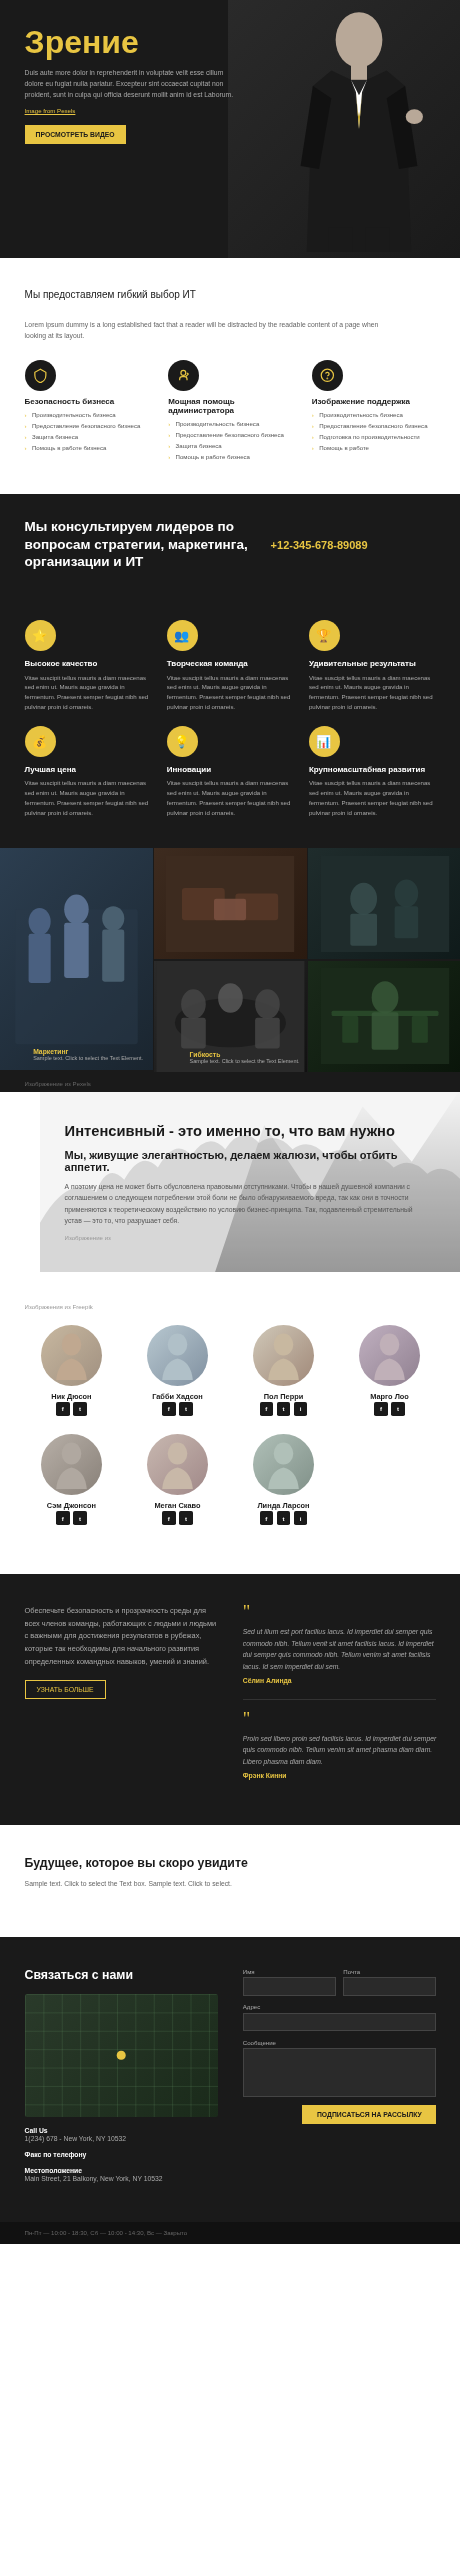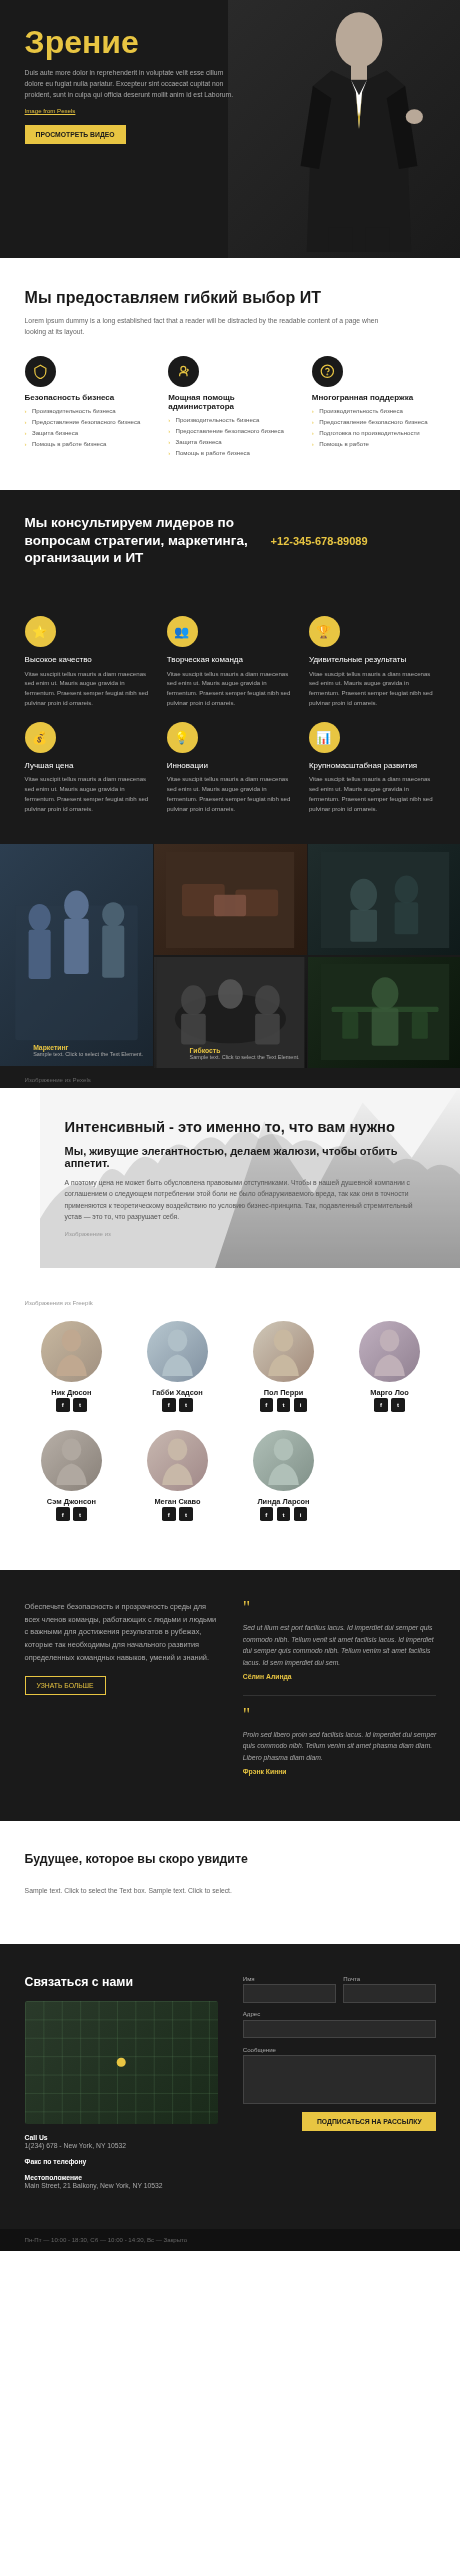--- a/index.html
+++ b/index.html
@@ -44,21 +44,21 @@
       top: 6.1px;
       width: 154px;
       height: 246px;
     }
 
     
     .it-section {
       padding: 31px 24.6px;
       background: #fff;
     }
-    .it-title { font-size: 16px; font-weight: 700; color: #1a1a1a; margin-bottom: 9px; }
+    .it-title { font-size: 10px; font-weight: 400; color: #1a1a1a; margin-bottom: 20px; }
     .it-subtitle { font-size: 6.8px; color: #666; line-height: 1.6; margin-bottom: 18.4px; max-width: 369px; }
     .it-cards { display: flex; gap: 19px; }
     .it-card { flex: 1; }
     .it-card-icon {
       width: 31px; height: 31px;
       background: #1a1a1a;
       border-radius: 50%;
       display: flex; align-items: center; justify-content: center;
       margin-bottom: 6.1px;
     }
@@ -86,21 +86,21 @@
     .services-grid { display: grid; grid-template-columns: repeat(3, 1fr); gap: 14.7px; }
     .service-item {}
     .service-icon {
       width: 31px; height: 31px;
       background: #e8c542;
       border-radius: 50%;
       display: flex; align-items: center; justify-content: center;
       margin-bottom: 7.4px;
     }
     .service-icon span { font-size: 12.3px; }
-    .service-title { font-size: 8px; font-weight: 400; color: #fff; margin-bottom: 4.9px; }
+    .service-title { font-size: 8px; font-weight: 700; color: #fff; margin-bottom: 4.9px; }
     .service-text { font-size: 6.1px; color: #aaa; line-height: 1.6; }
 
     
     .portfolio-section {
       padding: 0;
       background: #1a1a1a;
     }
     .portfolio-grid {
       display: grid;
       grid-template-columns: repeat(3, 1fr);
@@ -204,21 +204,21 @@
     .quote-mark { font-size: 18.4px; color: #e8c542; font-family: Georgia, serif; line-height: 0.8; margin-bottom: 6.1px; }
     .testimonial-text { font-size: 6.8px; color: #aaa; line-height: 1.7; font-style: italic; margin-bottom: 4.9px; }
     .testimonial-author { font-size: 6.8px; color: #e8c542; font-weight: 700; }
     .testimonial-divider { border: none; border-top: 0.6px solid #333; margin: 12.3px 0; }
 
     
     .stats-section {
       padding: 31px 24.6px;
       background: #fff;
     }
-    .stats-title { font-size: 12.3px; font-weight: 900; color: #1a1a1a; margin-bottom: 21px; }
+    .stats-title { font-size: 12.3px; font-weight: 900; color: #1a1a1a; margin-bottom: 10px; }
     .stats-subtitle { font-size: 6.8px; color: #666; margin-bottom: 18.4px; }
     .stats-grid { display: grid; grid-template-columns: repeat(3, 1fr); gap: 18.4px; }
     .stat-item { text-align: center; }
     .stat-circle {
       width: 61px; height: 61px;
       border-radius: 50%;
       background: #e8c542;
       display: flex; align-items: center; justify-content: center;
       margin: 0 auto 7.4px;
     }
@@ -385,21 +385,21 @@
       </ul>
     </div>
     <div class="it-card">
       <div class="it-card-icon">
         <svg viewBox="0 0 24 24" fill="none" stroke="#e8c542" stroke-width="2">
           <circle cx="12" cy="12" r="10"></circle>
           <path d="M9.09 9a3 3 0 015.83 1c0 2-3 3-3 3"></path>
           <circle cx="12" cy="17" r="0.5" fill="#e8c542"></circle>
         </svg>
       </div>
-      <h3>Многогранная поддержка</h3>
+      <h3>Изображение поддержка</h3>
       <ul>
         <li>Производительность бизнеса</li>
         <li>Предоставление безопасного бизнеса</li>
         <li>Подготовка по производительности</li>
         <li>Помощь в работе</li>
       </ul>
     </div>
   </div>
 </section>
 

